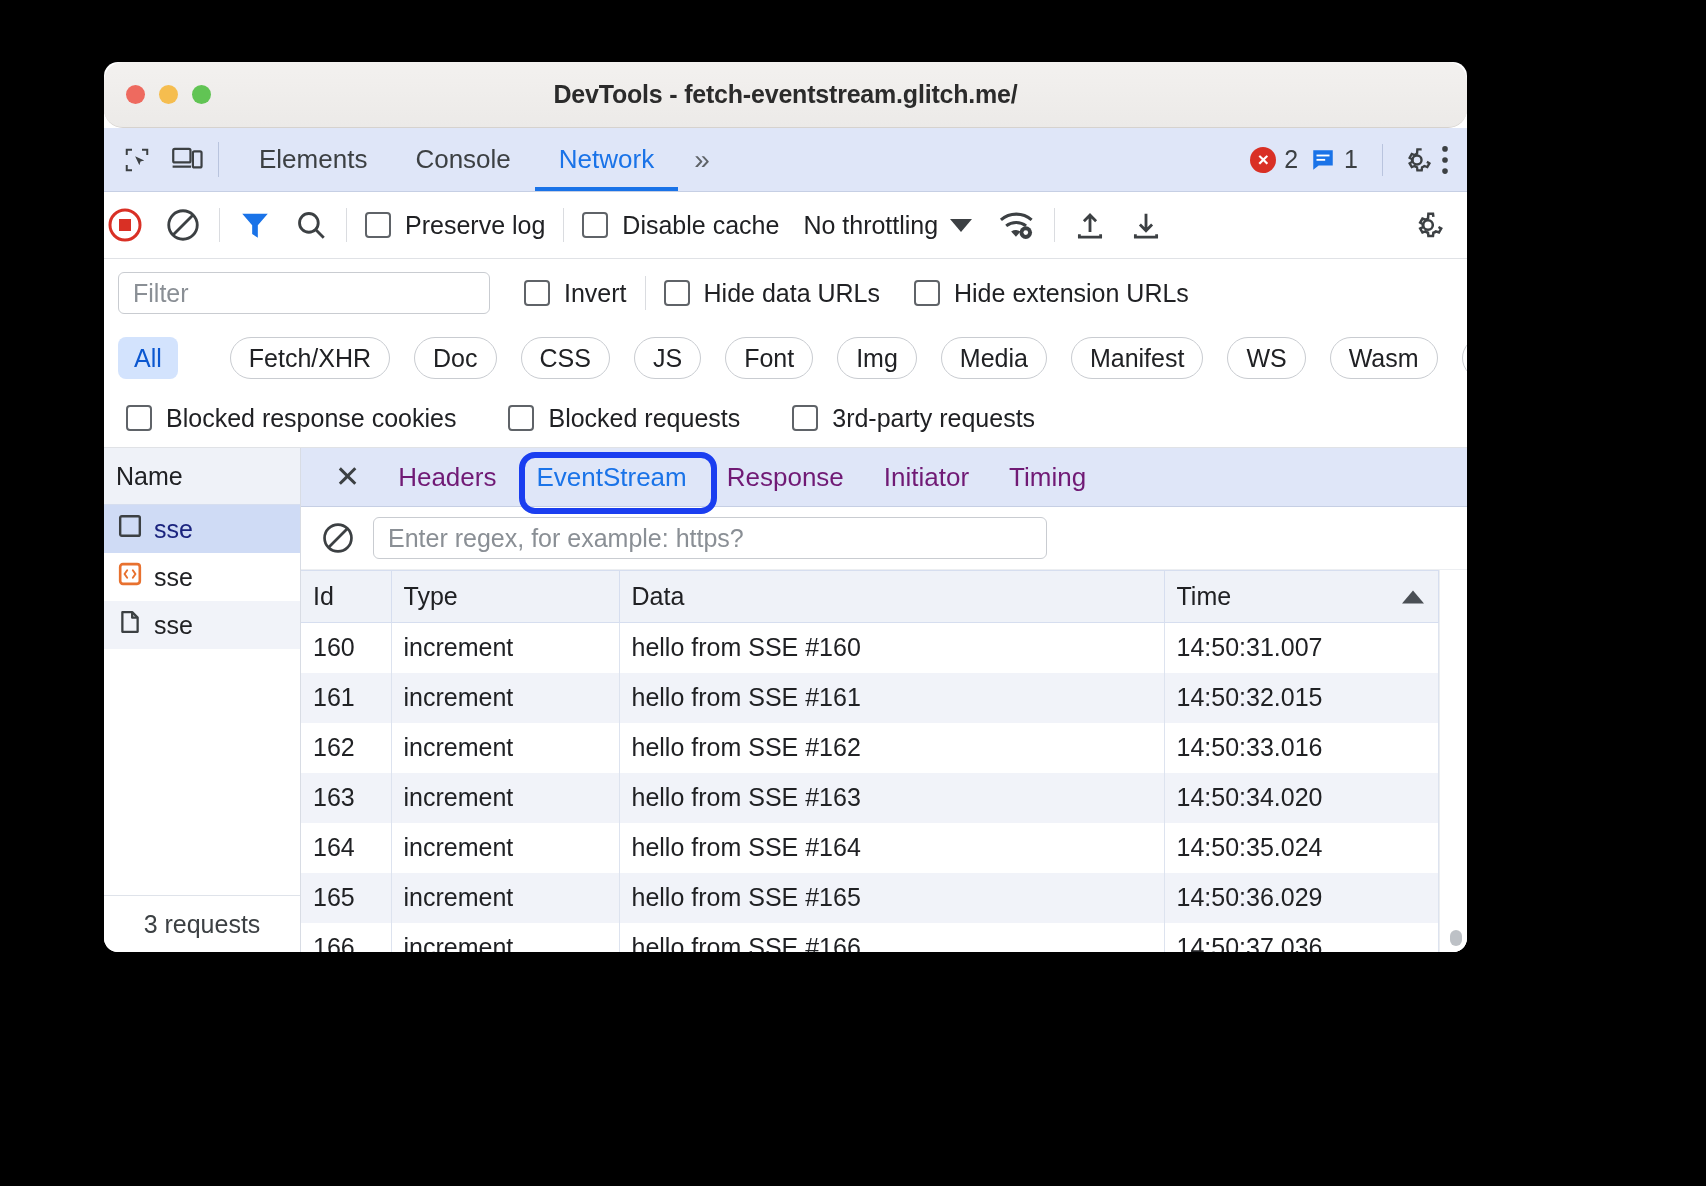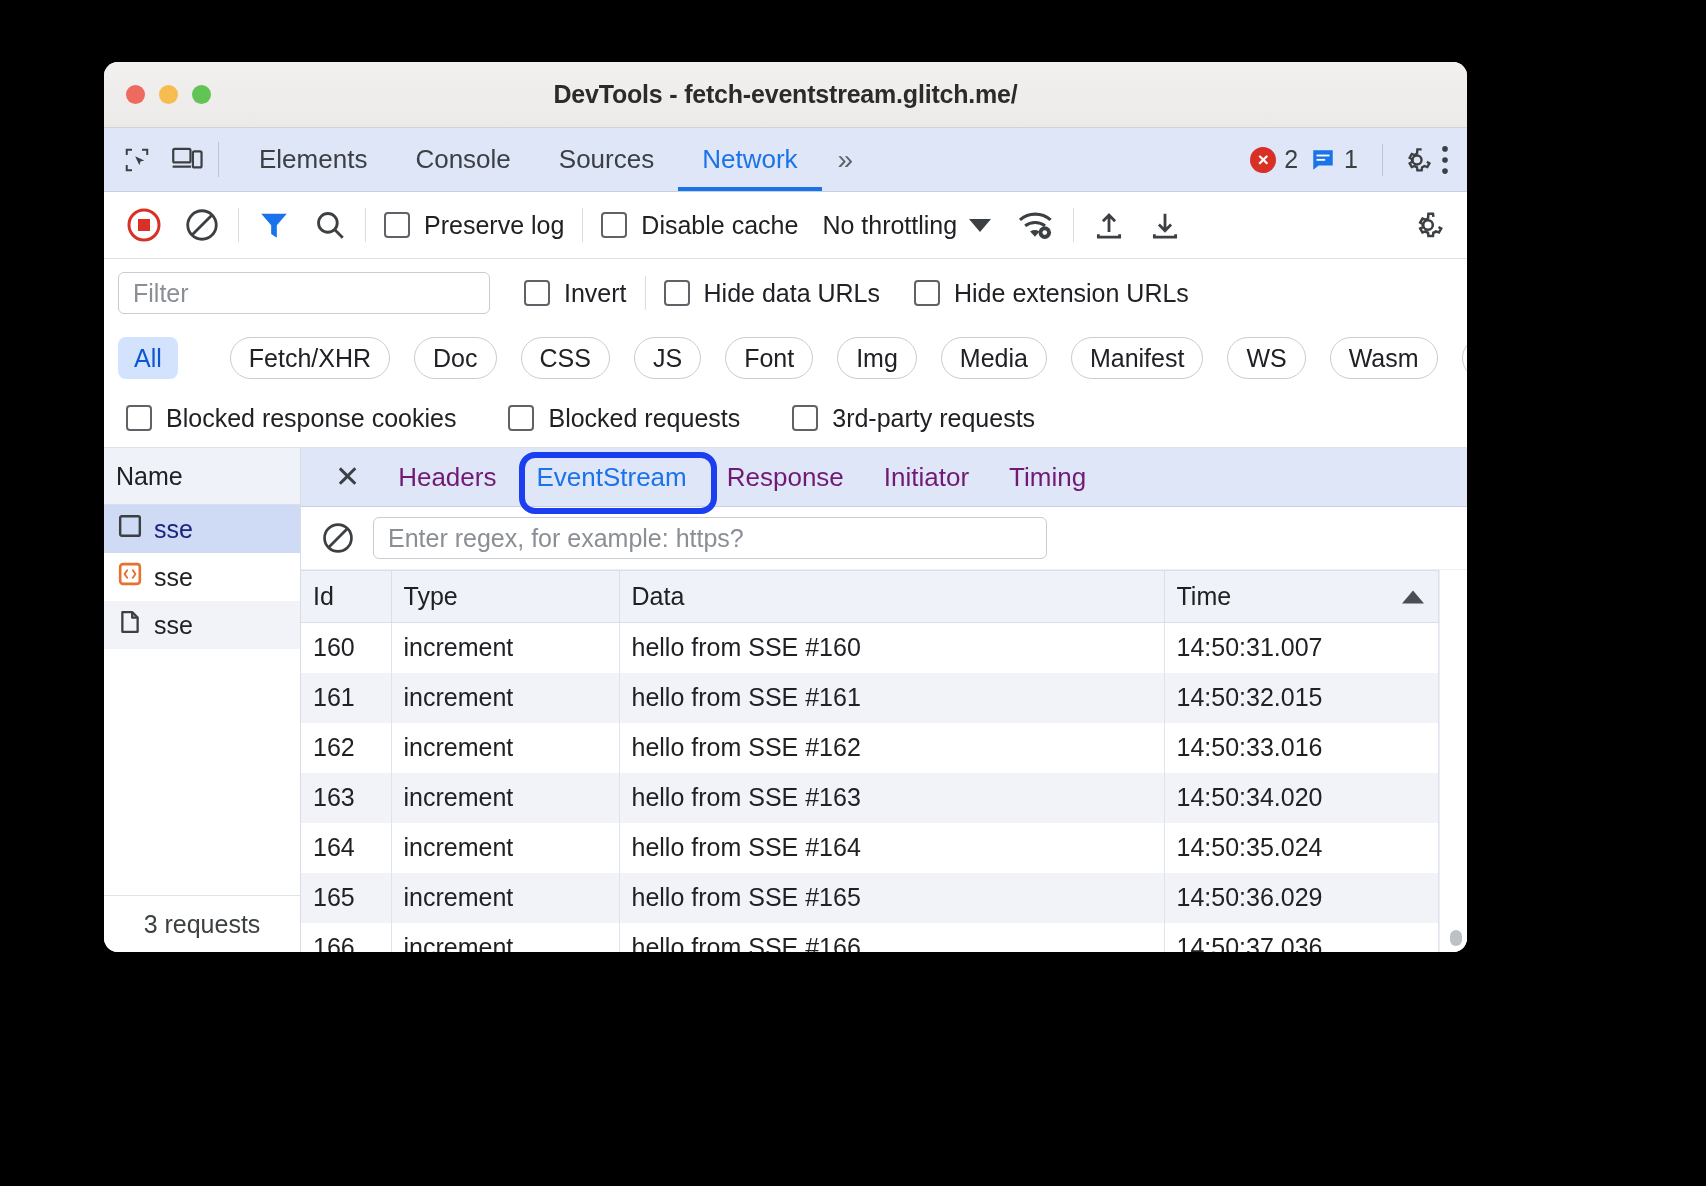--- a/index.html
+++ b/index.html
@@ -33,20 +33,21 @@
 
   
   .titlebar {
     height: 65px;
     background: linear-gradient(#f3f1ef, #eceae8);
     border-bottom: 1px solid #d6d2ce;
     display: flex;
     align-items: center;
     position: relative;
     flex: none;
+    border-radius: 19px;
   }
   .traffic {
     display: flex;
     gap: 14px;
     margin-left: 22px;
   }
   .dot { width: 19px; height: 19px; border-radius: 50%; }
   .dot.red { background: #ee6a5f; }
   .dot.yellow { background: #f5bd4f; }
   .dot.green { background: #61c454; }
@@ -133,21 +134,21 @@
   }
   .vsep2 { width: 1px; height: 32px; background: #b9c4de; margin: 0 12px; }
 
   
   .netbar {
     height: 66px;
     background: #fff;
     border-bottom: 1px solid #e0e2e6;
     display: flex;
     align-items: center;
-    padding-left: 22px;
+    padding-left: 3px;
     flex: none;
     gap: 0;
   }
   .netbar .gap { width: 22px; }
   .cb {
     width: 26px; height: 26px;
     border: 2px solid #5f6368;
     border-radius: 4px;
     flex: none;
     background: #fff;
@@ -461,23 +462,20 @@
           </svg>
         </span>
       </div>
       <div class="vsep"></div>
       <div class="maintabs">
         <div class="mtab">
             <span>Elements</span>
           </div>
         <div class="mtab">
             <span>Console</span>
-          </div>
-        <div class="mtab">
-            <span>Sources</span>
           </div>
         <div class="mtab active">
             <span>Network</span>
           </div>
         <div class="chev2">»</div>
       </div>
       <div class="tab-right">
         <div class="count-group">
           <span class="err-badge">×</span>
           <span class="count-num">2</span>

